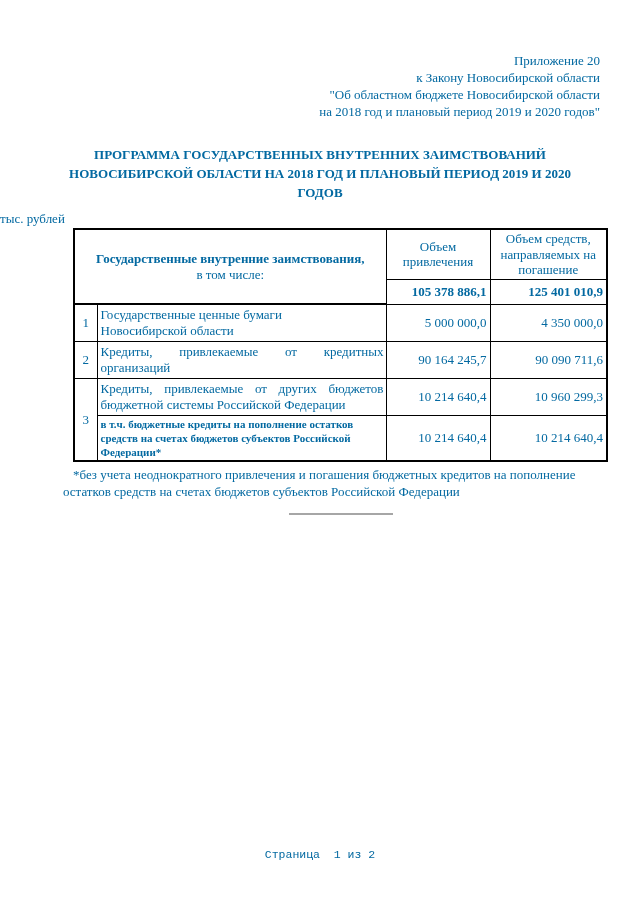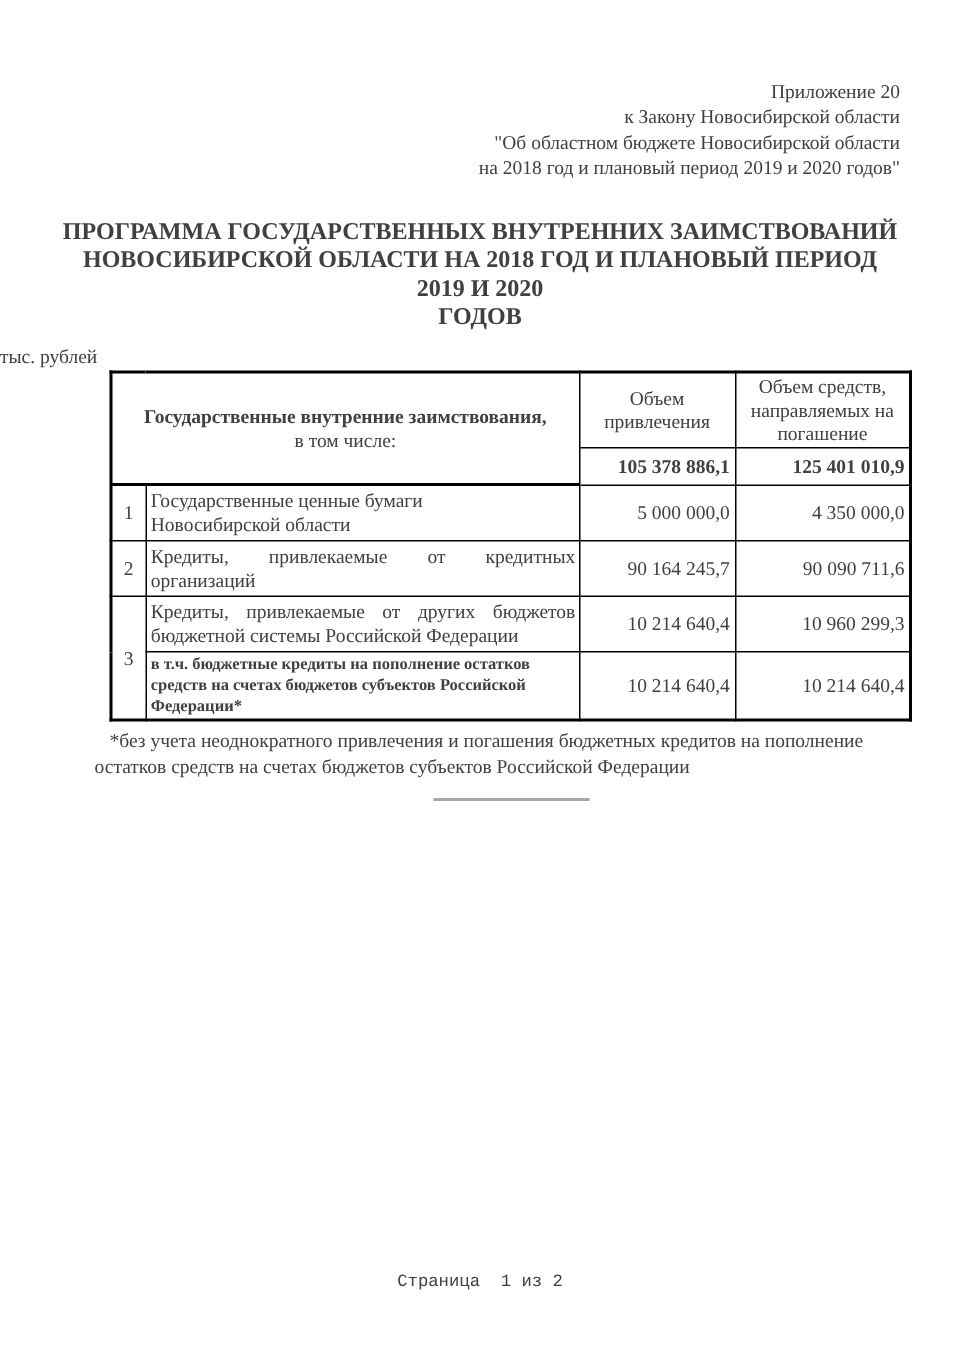--- a/index.html
+++ b/index.html
@@ -2,35 +2,35 @@
 <html><head>
 <meta charset="utf-8">
 <style>
   * { margin: 0; padding: 0; box-sizing: border-box; }
   html, body { background: #ffffff; }
   .page {
     position: relative;
     width: 640px;
     height: 905px;
     background: #ffffff;
-    color: #404040;
+    color: #0369a1;
     font-family: "Liberation Serif", "DejaVu Serif", serif;
     font-size: 13px;
     overflow: hidden;
   }
   .appendix {
     margin: 52px 40px 0 0;
     text-align: right;
     line-height: 17px;
   }
   .doc-title {
     margin: 25px 40px 0 40px;
     text-align: center;
     font-weight: bold;
-    font-size: 16px;
+    font-size: 13px;
     line-height: 19px;
   }
   .table-label {
     margin: 15px 40px 0 0;
     text-align: right;
     line-height: 16px;
   }
   .subtitle {
     margin: 20px 40px 0 40px;
     text-align: center;

